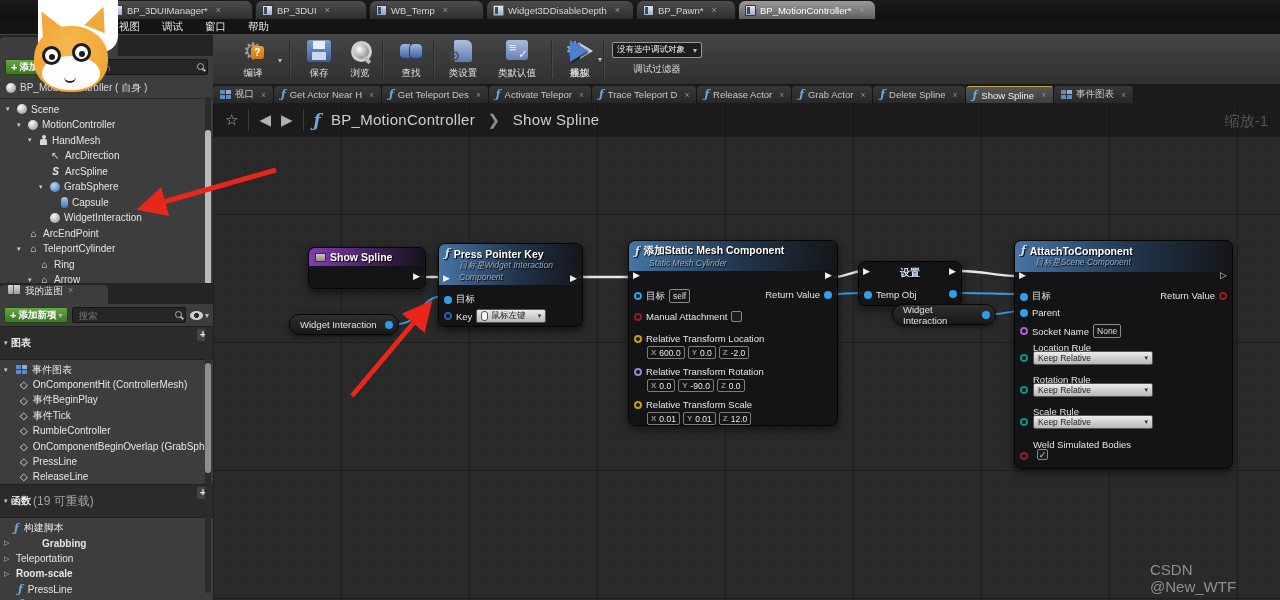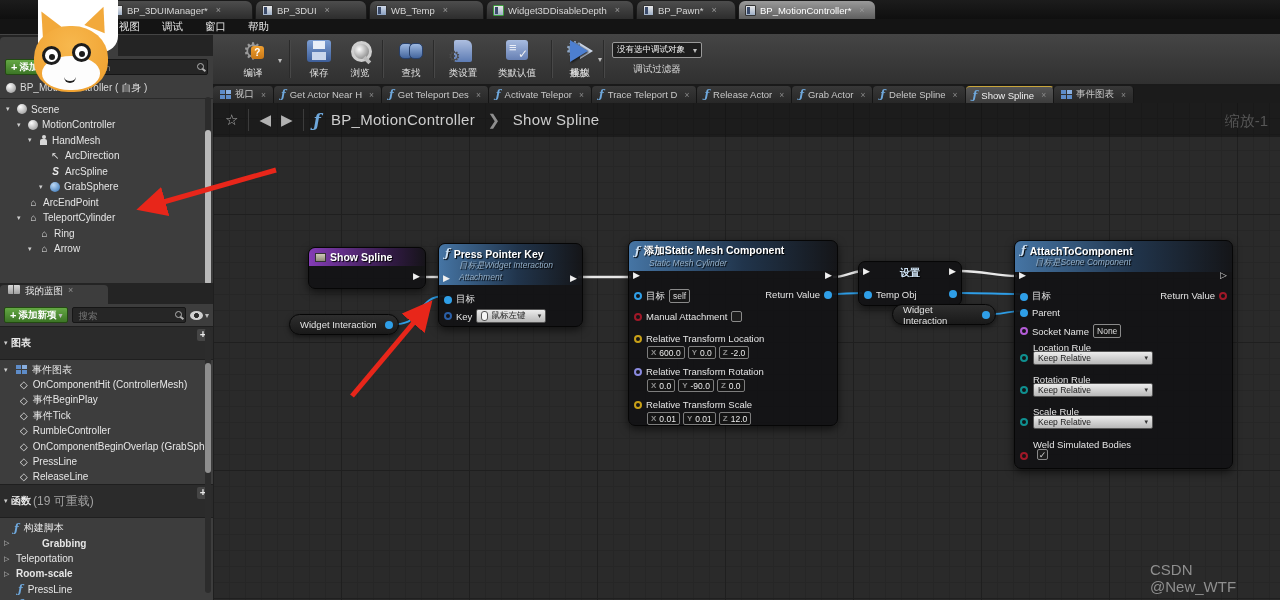--- a/index.html
+++ b/index.html
@@ -310,20 +310,28 @@
     </div>
     <div class="comp-row" style="padding-left:44px;">
       <span class="glyphicon" style="font-style:italic;font-weight:bold;">S</span>
       <span>ArcSpline</span>
     </div>
     <div class="comp-row" style="padding-left:33px;">
       <span class="exp">▾</span>
       <span class="sphere blue"></span>
       <span>GrabSphere</span>
     </div>
+    <div class="comp-row" style="padding-left:55px;">
+      <span class="capsule"></span>
+      <span>Capsule</span>
+    </div>
+    <div class="comp-row" style="padding-left:44px;">
+      <span class="sphere"></span>
+      <span>WidgetInteraction</span>
+    </div>
     <div class="comp-row" style="padding-left:22px;">
       <span class="glyphicon">⌂</span>
       <span>ArcEndPoint</span>
     </div>
     <div class="comp-row" style="padding-left:11px;">
       <span class="exp">▾</span>
       <span class="glyphicon">⌂</span>
       <span>TeleportCylinder</span>
     </div>
     <div class="comp-row" style="padding-left:33px;">
@@ -561,21 +569,21 @@
   <span class="plabel-sm">Widget Interaction</span>
   <span class="pin" style="background:#2f9fe8;margin-left:auto;"></span>
 </div>
 
 <div class="node" style="left:438px;top:243px;width:145px;height:84px;">
   <div class="nhead blue">
     <div class="ntitle">
         <span class="fico" style="color:#cfe2f4;">ƒ</span>
         <span>Press Pointer Key</span>
       </div>
-    <div class="nsub">目标是Widget Interaction Attachment</div>
+    <div class="nsub">目标是Widget Interaction Component</div>
   </div>
   <span class="pin-exec abs" style="left:4px;top:30px;">▶</span>
   <span class="pin-exec abs" style="right:5px;top:30px;">▶</span>
   <div class="prow" style="left:5px;top:49px;">
     <span class="pin" style="background:#2f9fe8;"></span>
     <span>目标</span>
   </div>
   <div class="prow" style="left:5px;top:65px;">
     <span class="pin out-ln" style="border-color:#2a5fa8;"></span>
     <span>Key</span>

